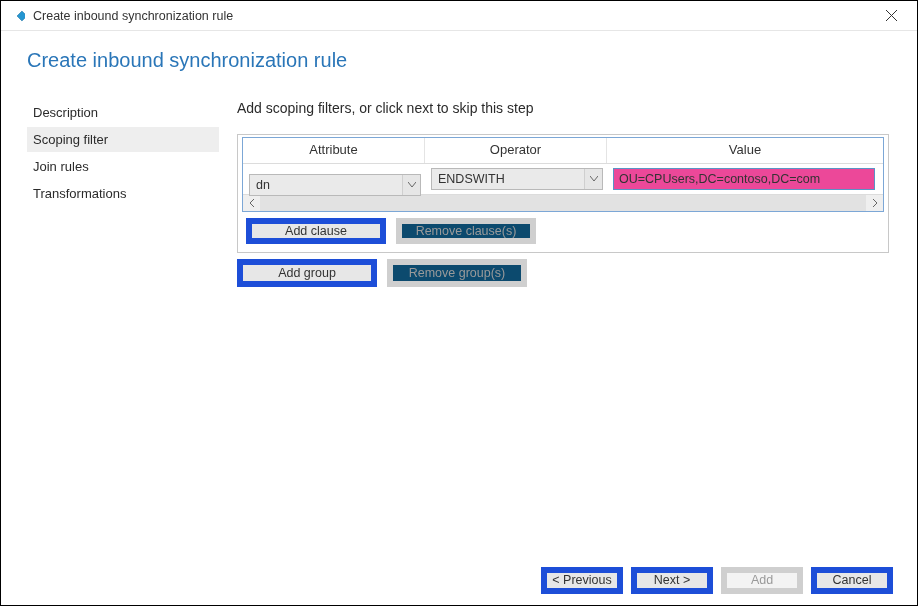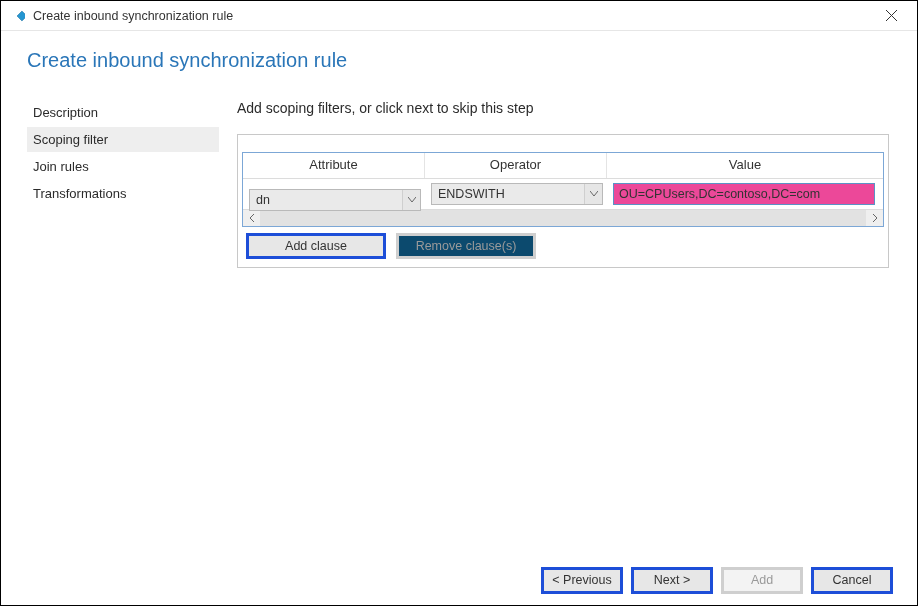--- a/index.html
+++ b/index.html
@@ -61,21 +61,21 @@
     .main {
       flex: 1;
     }
     .step-heading {
       font-size: 14px;
       color: #2b2b2b;
       margin-bottom: 18px;
     }
     .filter-panel {
       border: 1px solid #c8c8c8;
-      padding: 17px 4px 4px 4px;
+      padding: 2px 4px 4px 4px;
     }
     .scoping-group {
       border: 1px solid #7ca7d6;
       background: #fff;
     }
     .grid-header {
       display: flex;
       height: 26px;
       border-bottom: 1px solid #dcdcdc;
     }
@@ -162,21 +162,21 @@
       padding: 6px 4px 4px 4px;
     }
     .group-buttons {
       display: flex;
       gap: 10px;
       margin-top: 6px;
     }
     .btn {
       height: 26px;
       min-width: 140px;
-      border: 3px solid #1d4ed8;
+      border: 6px solid #1d4ed8;
       background: #e7e7e7;
       font-size: 12.5px;
       color: #333;
       display: flex;
       align-items: center;
       justify-content: center;
       cursor: pointer;
     }
     .btn.big {
       height: 28px;
@@ -283,20 +283,24 @@
                 </svg>
             </div>
           </div>
         </div>
         <div class="clause-buttons">
           <div class="btn">Add clause</div>
           <div class="btn disabled">Remove clause(s)</div>
         </div>
       </div>
 
+      <div class="group-buttons">
+        <div class="btn big">Add group</div>
+        <div class="btn big disabled">Remove group(s)</div>
+      </div>
     </div>
   </div>
 </div>
 
 <div class="footer">
   <div class="btn">&lt; Previous</div>
   <div class="btn">Next &gt;</div>
   <div class="btn disabled">Add</div>
   <div class="btn">Cancel</div>
 </div>

